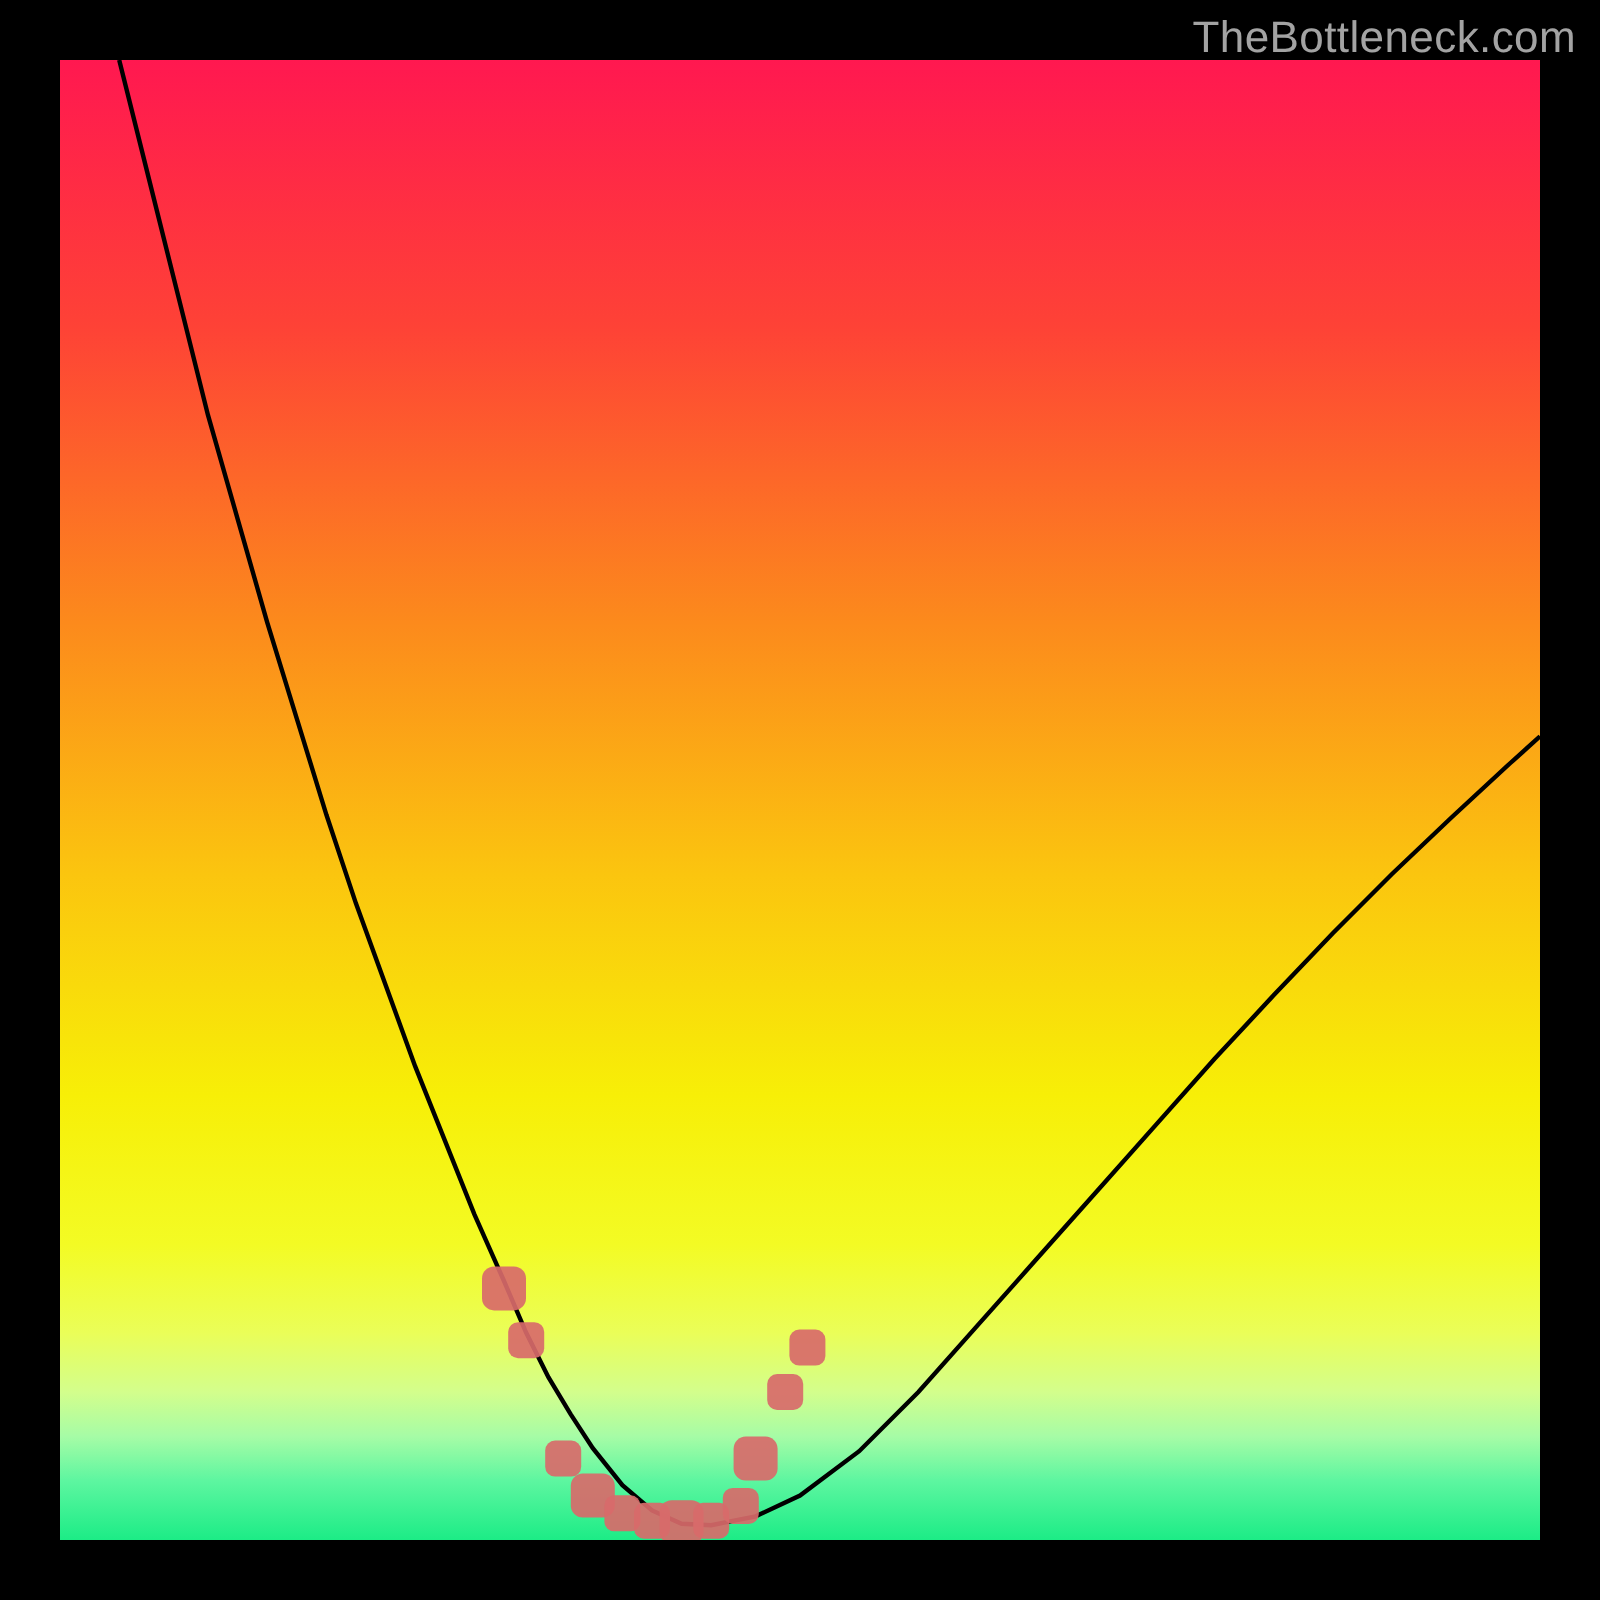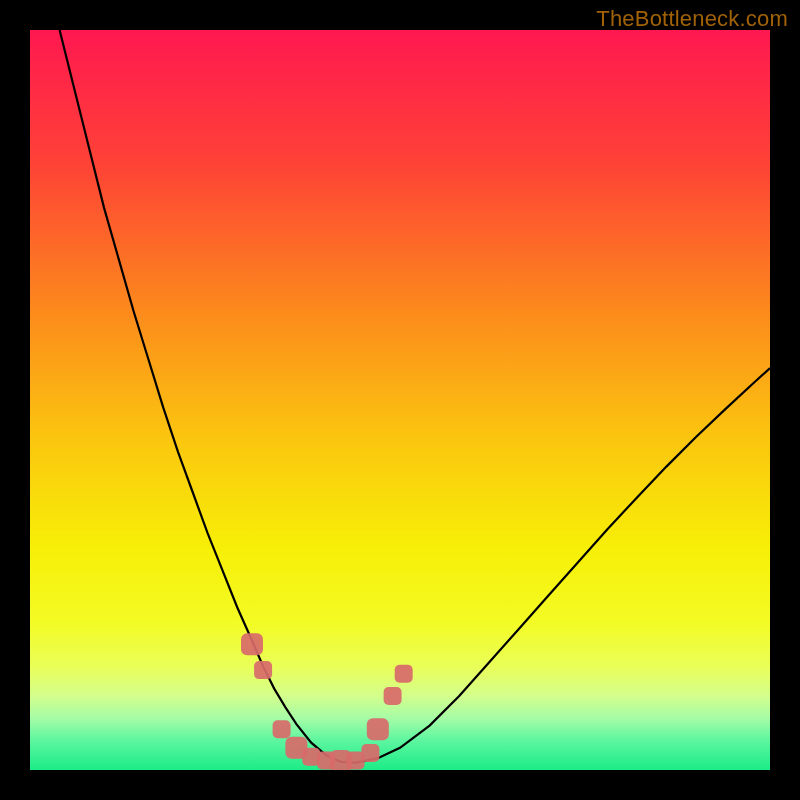--- a/index.html
+++ b/index.html
@@ -31,21 +31,21 @@
     top: 0;
     width: 100%;
     height: 100%;
   }
   .watermark {
     position: absolute;
     top: 6px;
     right: 12px;
     font-size: 22px;
     font-weight: 500;
-    color: #a16207;
+    color: #a3a3a3;
     letter-spacing: 0.2px;
     z-index: 10;
     text-align: center;
   }
   svg {
     position: absolute;
     left: 0;
     top: 0;
     width: 100%;
     height: 100%;

